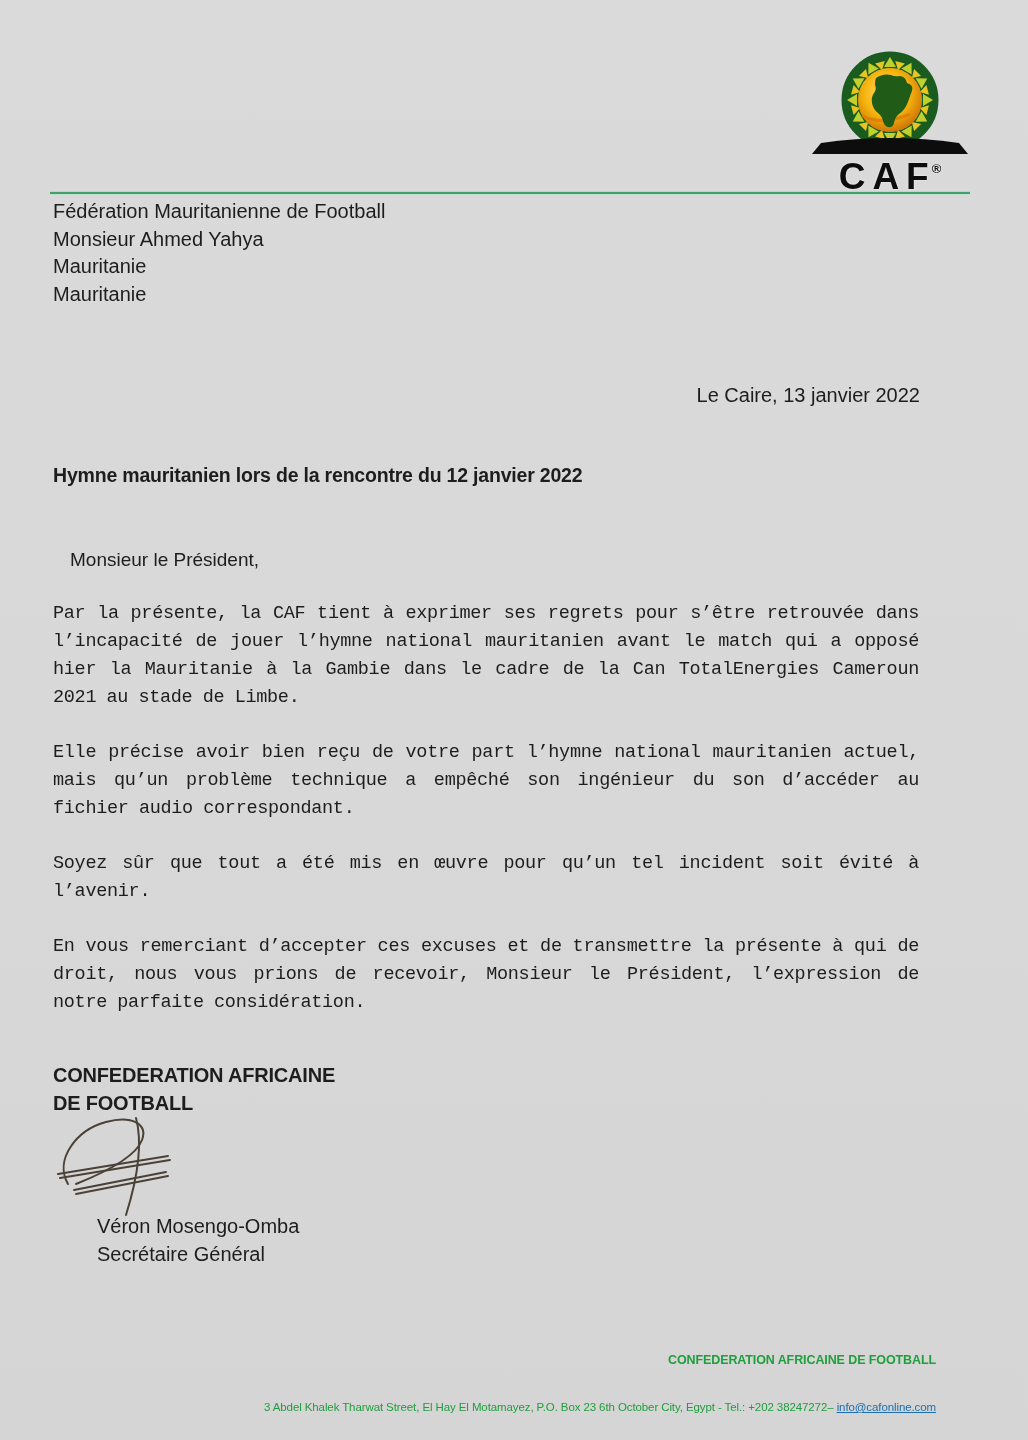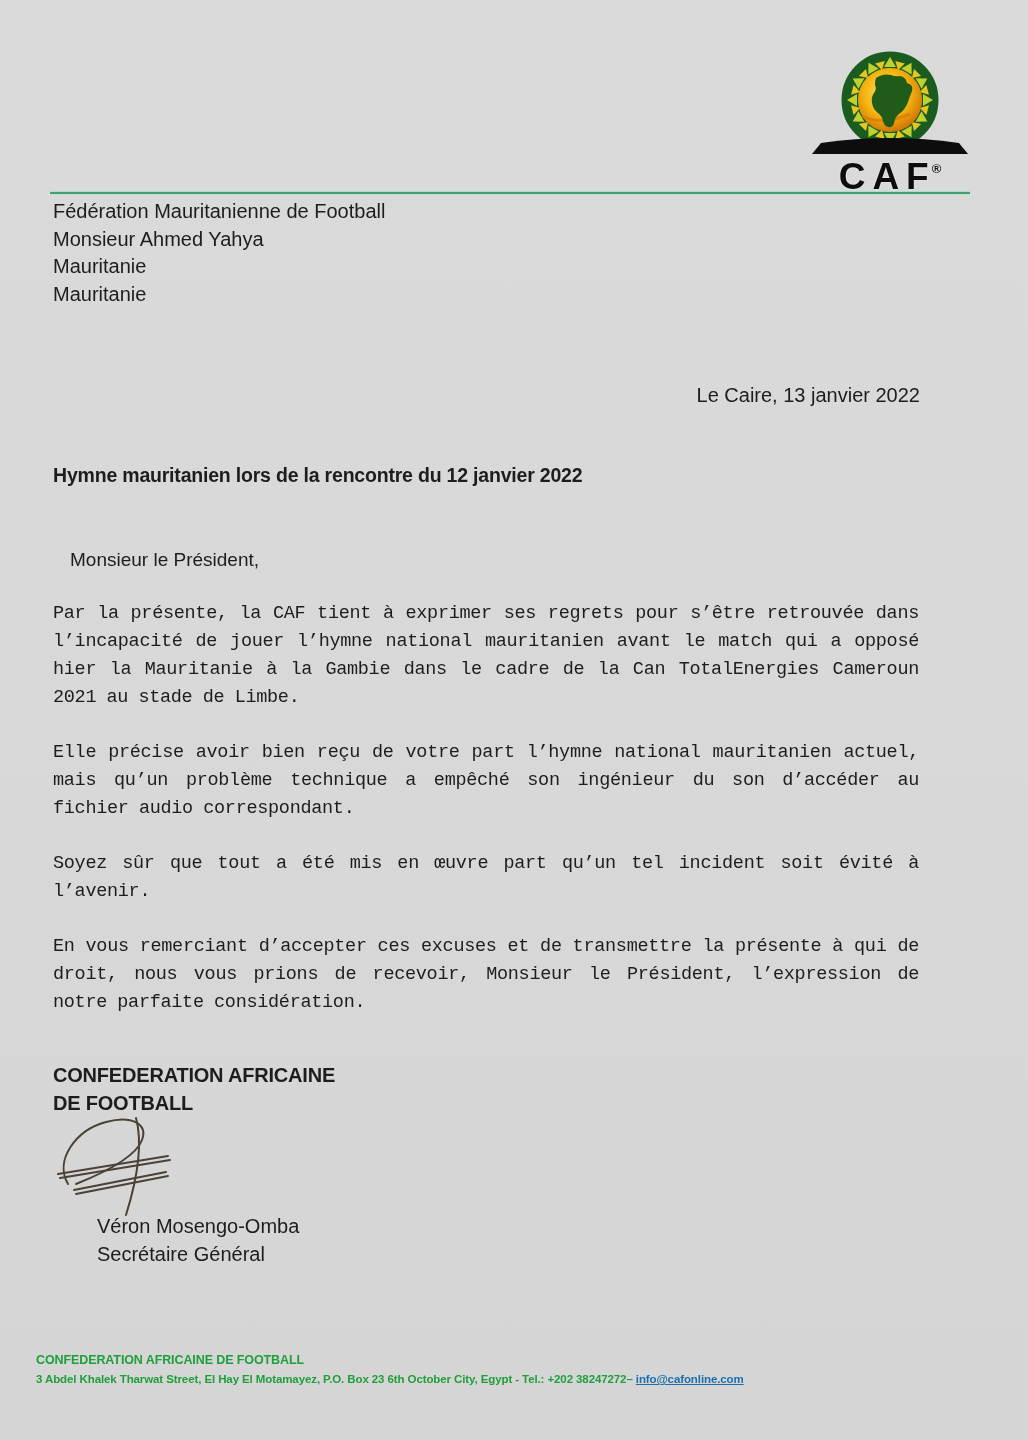--- a/index.html
+++ b/index.html
@@ -123,36 +123,37 @@
     left: 53px;
     font-size: 20px;
     line-height: 28px;
     margin-left: 44px;
   }
 
   
   .footer {
     position: absolute;
     top: 1351px;
-    left: 36px;
+    left: 68px;
     width: 868px;
-    text-align: left;
+    text-align: right;
     line-height: 19px;
   }
   .footer-org {
     color: #1f9e3c;
     font-weight: bold;
     font-size: 12.5px;
     letter-spacing: -0.1px;
   }
   .footer-addr {
     color: #1f9e3c;
-    font-weight: bold;
+    font-weight: normal;
     font-size: 11.5px;
     letter-spacing: -0.1px;
+    margin-top: 28px;
   }
   .footer-email {
     color: #1b6fae;
     text-decoration: underline;
     cursor: pointer;
   }
 </style>
 </head>
 <body>
 
@@ -234,21 +235,21 @@
 
   <div class="date">Le Caire, 13 janvier 2022</div>
 
   <div class="subject">Hymne mauritanien lors de la rencontre du 12 janvier 2022</div>
 
   <div class="salutation">Monsieur le Président,</div>
 
   <div class="body-text">
     <p>Par la présente, la CAF tient à exprimer ses regrets pour s’être retrouvée dans l’incapacité de jouer l’hymne national mauritanien avant le match qui a opposé hier la Mauritanie à la Gambie dans le cadre de la Can TotalEnergies Cameroun 2021 au stade de Limbe.</p>
     <p>Elle précise avoir bien reçu de votre part l’hymne national mauritanien actuel, mais qu’un problème technique a empêché son ingénieur du son d’accéder au fichier audio correspondant.</p>
-    <p>Soyez sûr que tout a été mis en œuvre part qu’un tel incident soit évité à l’avenir.</p>
+    <p>Soyez sûr que tout a été mis en œuvre pour qu’un tel incident soit évité à l’avenir.</p>
     <p>En vous remerciant d’accepter ces excuses et de transmettre la présente à qui de droit, nous vous prions de recevoir, Monsieur le Président, l’expression de notre parfaite considération.</p>
   </div>
 
   <div class="sig-org">
     <div>CONFEDERATION AFRICAINE</div>
     <div>DE FOOTBALL</div>
   </div>
 
   <svg class="sig-scribble" width="165" height="105" viewBox="0 0 165 105">
     <g fill="none" stroke="#4b4237" stroke-width="2" stroke-linecap="round">

